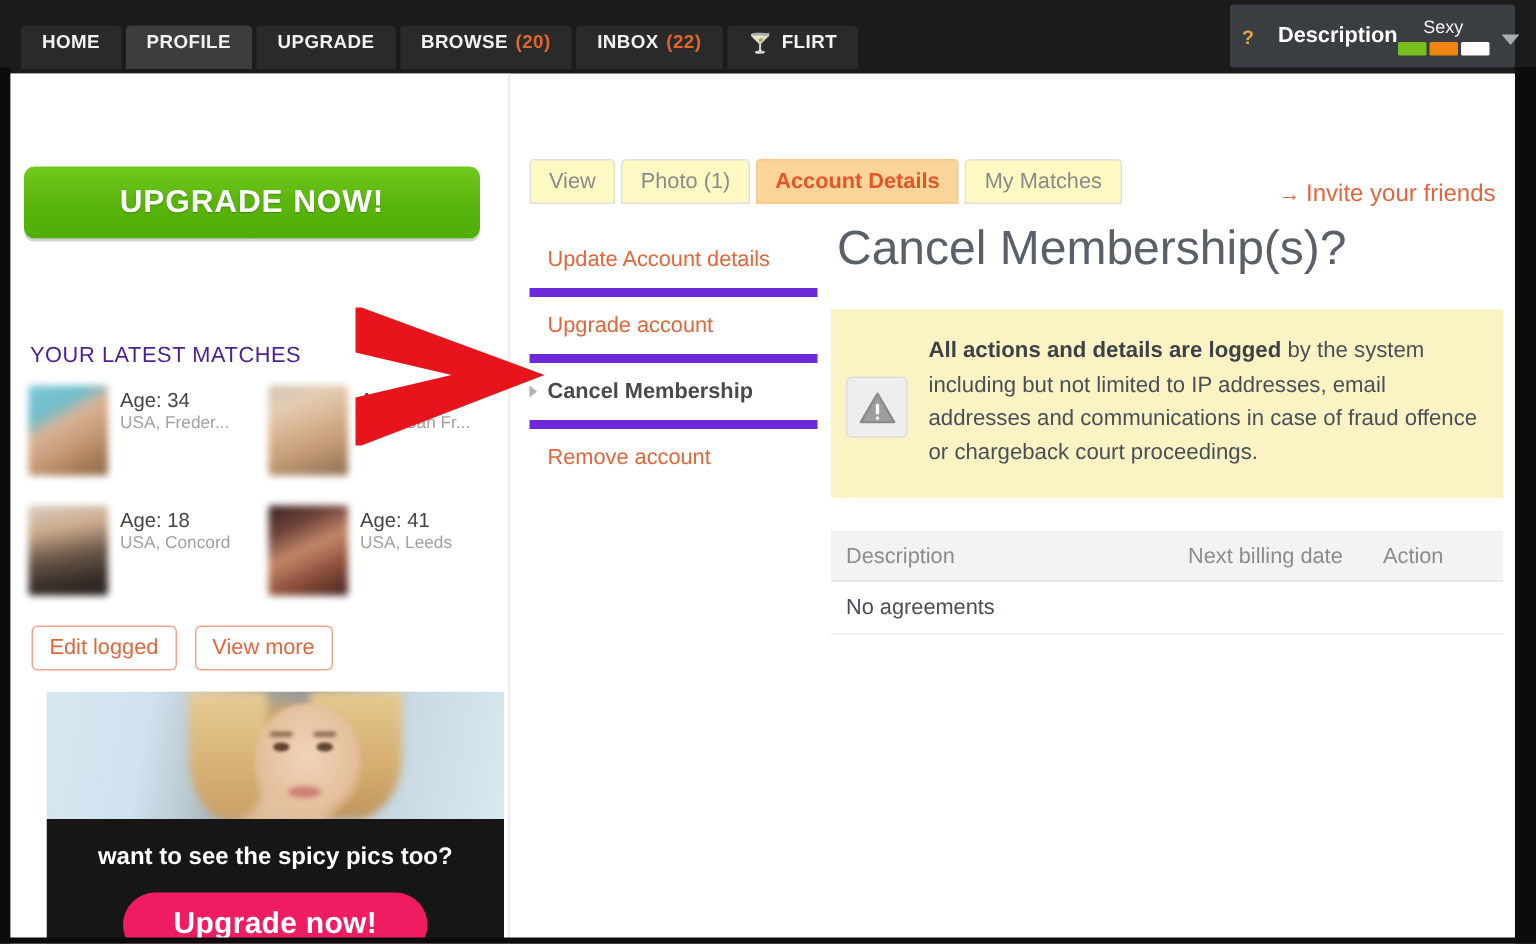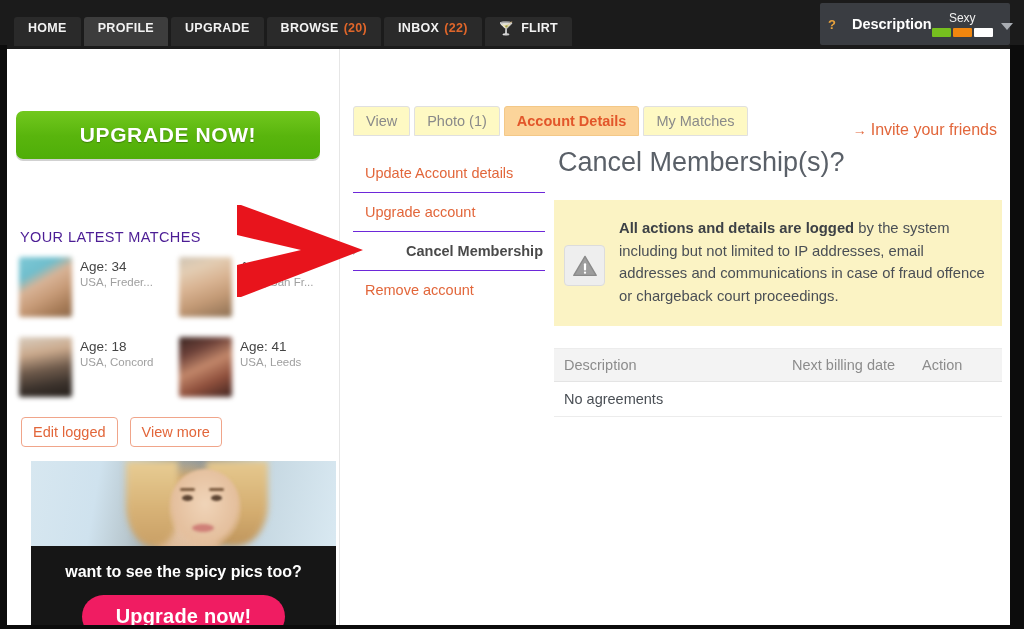--- a/index.html
+++ b/index.html
@@ -248,40 +248,40 @@
   }
   .invite .arrow { margin-right: 4px; font-size: 14px; }
 
   
   .acct-menu { position: absolute; left: 12px; top: 105px; width: 192px; }
   .acct-item {
     position: relative;
     padding: 11px 2px 11px 12px;
     font-size: 14.5px;
     color: #e2663a;
-    border-bottom: 1px solid #6d28d9;
+    border-bottom: 6px solid #6d28d9;
     cursor: pointer;
     white-space: nowrap;
   }
   .acct-item:last-child { border-bottom: none; }
-  .acct-item.active { color: #4a4a4a; font-weight: bold; text-align: right; }
+  .acct-item.active { color: #4a4a4a; font-weight: bold; }
   .acct-item.active::before {
     content: "";
     position: absolute; left: 0; top: 50%;
     margin-top: -4px;
     width: 0; height: 0;
     border-top: 4px solid transparent;
     border-bottom: 4px solid transparent;
     border-left: 5px solid #b3b3b3;
   }
 
   
   .panel { position: absolute; left: 213px; top: 98px; width: 448px; }
   .panel-title {
-    font-size: 27px;
+    font-size: 32px;
     color: #5a6068;
     font-weight: normal;
     margin: 0 0 22px 4px;
   }
   .notice {
     background: #fbf3c4;
     display: flex;
     padding: 17px 16px 19px 10px;
     gap: 14px;
   }

